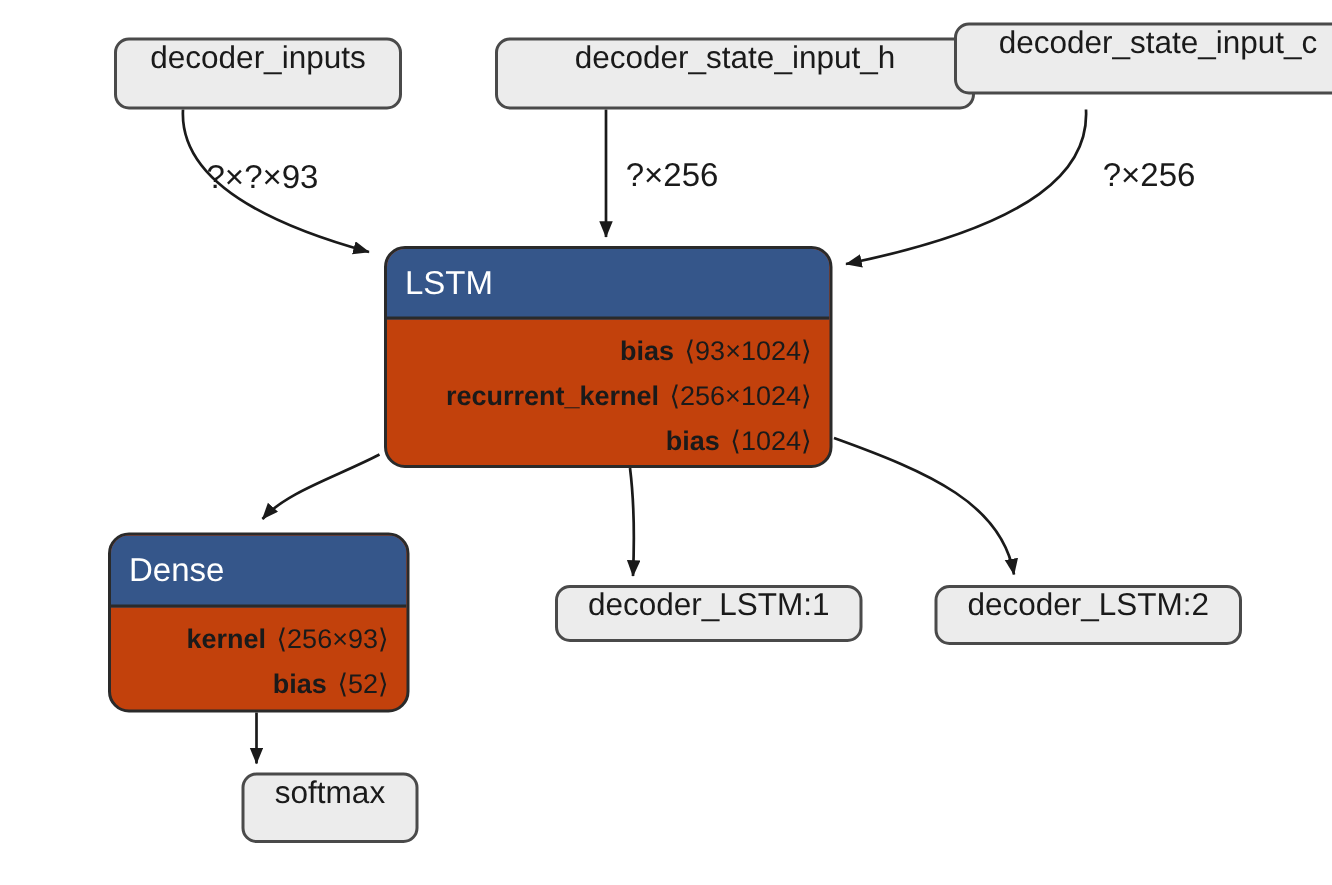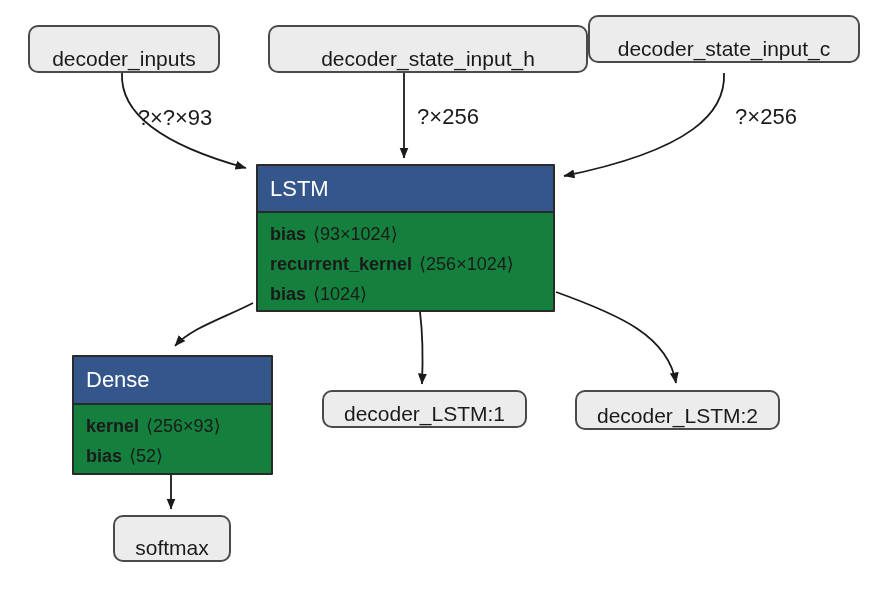--- a/index.html
+++ b/index.html
@@ -22,52 +22,54 @@
     width: 888px; height: 590px;
     pointer-events: none;
   }
   .plain-node {
     position: absolute;
     box-sizing: border-box;
     background: var(--node_fill, #ececec);
     border: 2px solid var(--node_border, #4a4a4a);
     border-radius: 10px;
     display: flex;
-    align-items: flex-end;
+    align-items: flex-start;
     justify-content: center;
     font-size: 21px;
     color: var(--text, #1a1a1a);
     white-space: nowrap;
+    margin-left: 48px;
   }
   .layer-node {
     position: absolute;
     box-sizing: border-box;
-    background: #15803d;
+    background: #c2410c;
     border: 2px solid var(--layer_border, #2a2a2a);
-    border-radius: 1px;
+    border-radius: 14px;
     overflow: hidden;
   }
   .layer-header {
     box-sizing: border-box;
     background: var(--layer_header, #35568a);
     border-bottom: 2px solid var(--layer_border, #2a2a2a);
     color: var(--header_text, #ffffff);
     font-size: 22px;
     display: flex;
     align-items: center;
     padding-left: 12px;
   }
   .layer-body {
     padding: 6px 12px 0 12px;
     font-size: 18px;
     color: var(--text, #1a1a1a);
   }
   .param-line {
     line-height: 30px;
     white-space: nowrap;
+    text-align: right;
   }
   .param-name {
     font-weight: bold;
     margin-right: 7px;
   }
   .edge-label {
     position: absolute;
     transform: translate(-50%, -50%);
     font-size: 22px;
     white-space: nowrap;
@@ -93,21 +95,21 @@
       <path d="M 420 312 C 423 336, 423 360, 422 384" marker-end="url(#arrow)"></path>
       <path d="M 556 292 C 620 315, 668 336, 676 383" marker-end="url(#arrow)"></path>
       <path d="M 171 475 L 171 509" marker-end="url(#arrow)"></path>
     </g>
   </svg>
 
   <div class="plain-node" style="left:28px; top:25px; width:192px; height:48px;">
     <span>decoder_inputs</span>
   </div>
 
-  <div class="plain-node" style="left:268px; top:25px; width:320px; height:48px;">
+  <div class="plain-node" style="left:282px; top:25px; width:320px; height:48px;">
     <span>decoder_state_input_h</span>
   </div>
 
   <div class="plain-node" style="left:588px; top:15px; width:272px; height:48px;">
     <span>decoder_state_input_c</span>
   </div>
 
   <div class="edge-label" style="left:175px; top:118px;">?×?×93</div>
   <div class="edge-label" style="left:448px; top:117px;">?×256</div>
   <div class="edge-label" style="left:766px; top:117px;">?×256</div>

